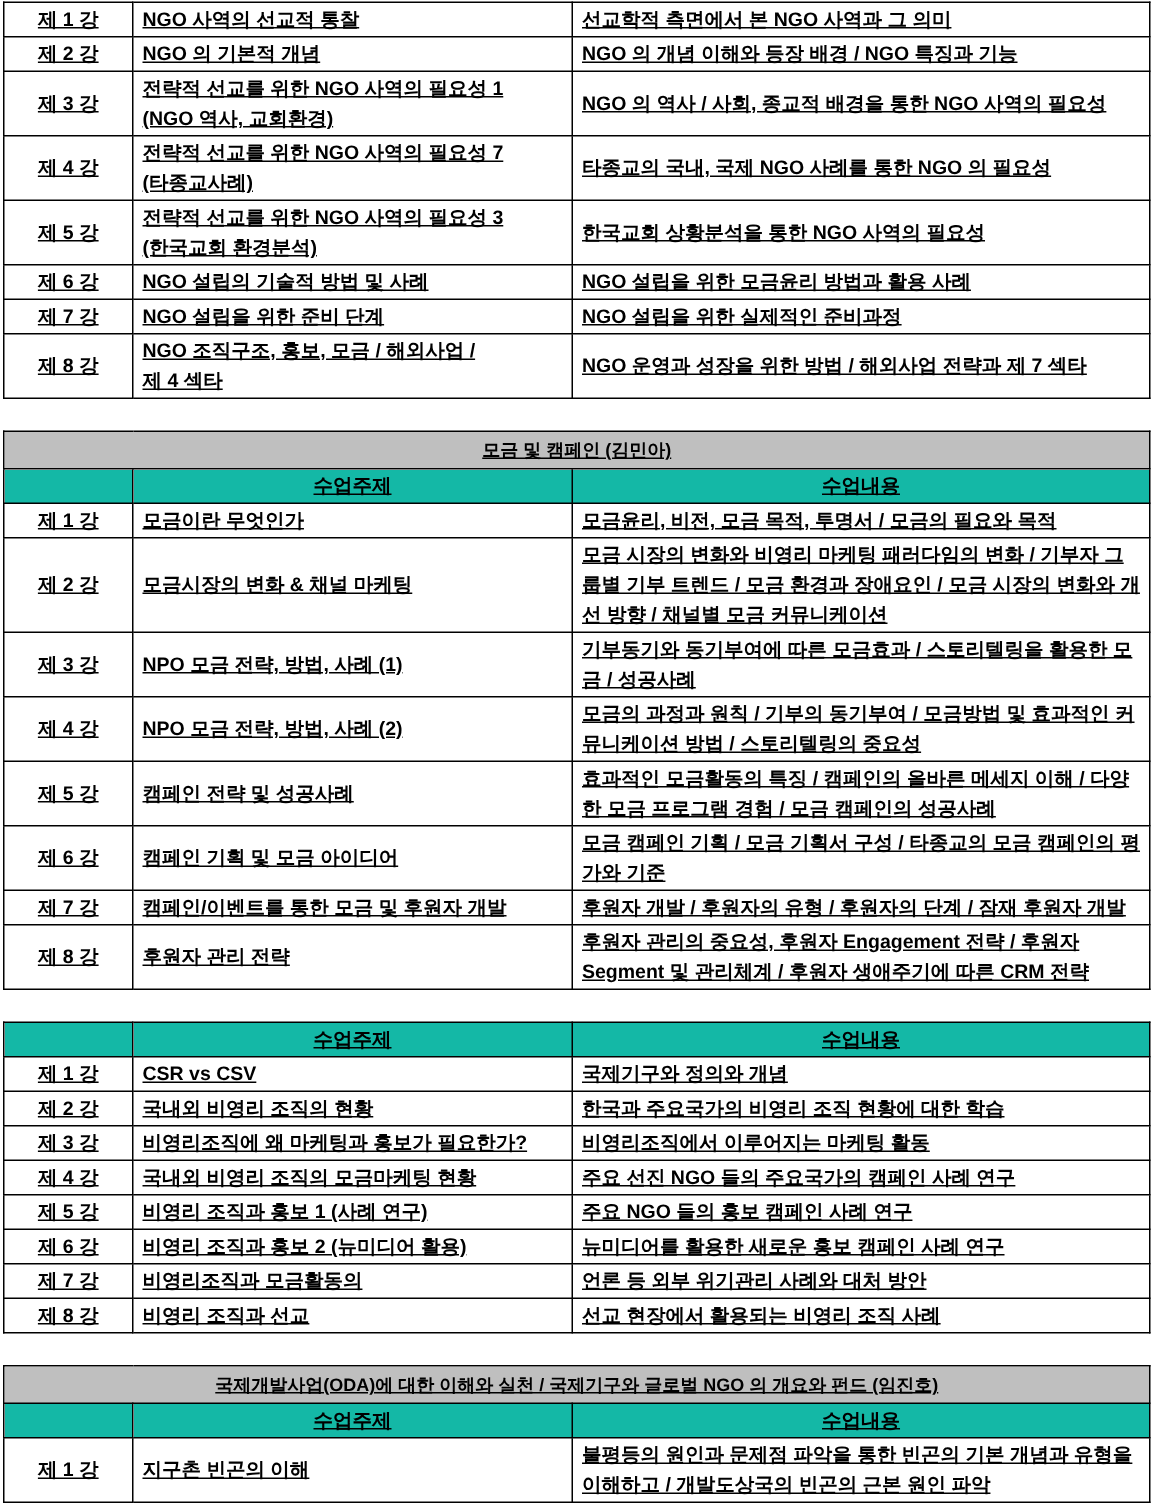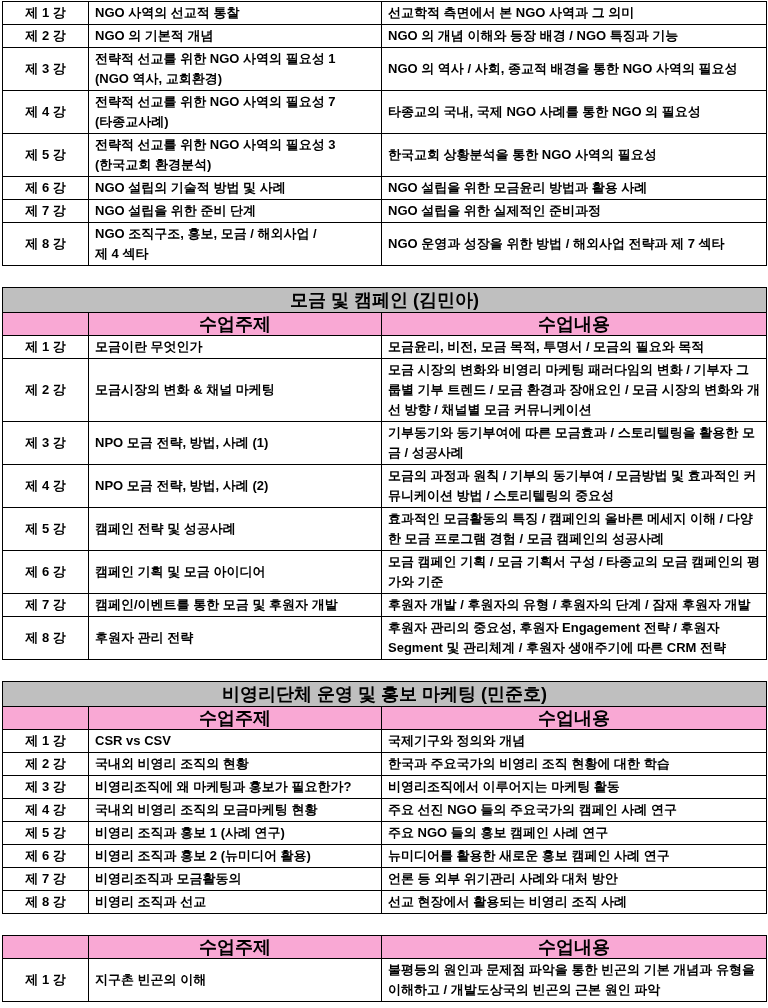--- a/index.html
+++ b/index.html
@@ -8,41 +8,42 @@
     font-family:"Liberation Sans","DejaVu Sans",sans-serif;
     color:#000;
     -webkit-font-smoothing:antialiased;
   }
   #tables-root{padding:1px 2px 0 2px;}
   section.course-table{margin:0 0 21px 0;}
   table.syllabus{
     width:764px;
     border-collapse:collapse;
     table-layout:fixed;
+    text-decoration:underline;
   }
   td,th{
     border:1.6px solid #000;
     font-size:13px;
     font-weight:700;
     line-height:20px;
     vertical-align:middle;
     padding:1px 6px;
     overflow:hidden;
   }
   tr.title-row td{
     background:var(--header-fill,#bfbfbf);
     text-align:center;
-    font-size:18px;
+    font-size:12px;
     padding:2px 1px;
     letter-spacing:0;
   }
   tr.colhead-row th{
-    background:#f9a8d4;
+    background:#14b8a6;
     text-align:center;
-    font-size:18px;
+    font-size:13px;
     padding:1px 4px;
   }
   td.c-no{text-align:center;padding:1px 2px;}
   td.c-topic{white-space:pre-line;}
   td.c-content{white-space:pre-line;}
   col.col-no{width:86px;}
   col.col-topic{width:293px;}
   col.col-content{width:385px;}
 </style>
 </head>
@@ -178,23 +179,20 @@
       </table>
     </section>
     <section class="course-table">
       <table class="syllabus">
         <colgroup>
           <col class="col-no">
           <col class="col-topic">
           <col class="col-content">
         </colgroup>
         <tbody>
-          <tr class="title-row">
-            <td colspan="3">비영리단체 운영 및 홍보 마케팅 (민준호)</td>
-          </tr>
           <tr class="colhead-row">
             <th></th>
             <th>수업주제</th>
             <th>수업내용</th>
           </tr>
   <tr>
     <td class="c-no">제 1 강</td>
     <td class="c-topic">CSR vs CSV</td>
     <td class="c-content">국제기구와 정의와 개념</td>
   </tr>
@@ -244,20 +242,23 @@
       </table>
     </section>
     <section class="course-table">
       <table class="syllabus">
         <colgroup>
           <col class="col-no">
           <col class="col-topic">
           <col class="col-content">
         </colgroup>
         <tbody>
+          <tr class="title-row">
+            <td colspan="3">국제개발사업(ODA)에 대한 이해와 실천 / 국제기구와 글로벌 NGO 의 개요와 펀드 (임진호)</td>
+          </tr>
           <tr class="colhead-row">
             <th></th>
             <th>수업주제</th>
             <th>수업내용</th>
           </tr>
   <tr>
     <td class="c-no">제 1 강</td>
     <td class="c-topic">지구촌 빈곤의 이해</td>
     <td class="c-content">불평등의 원인과 문제점 파악을 통한 빈곤의 기본 개념과 유형을 이해하고 / 개발도상국의 빈곤의 근본 원인 파악</td>
   </tr>

